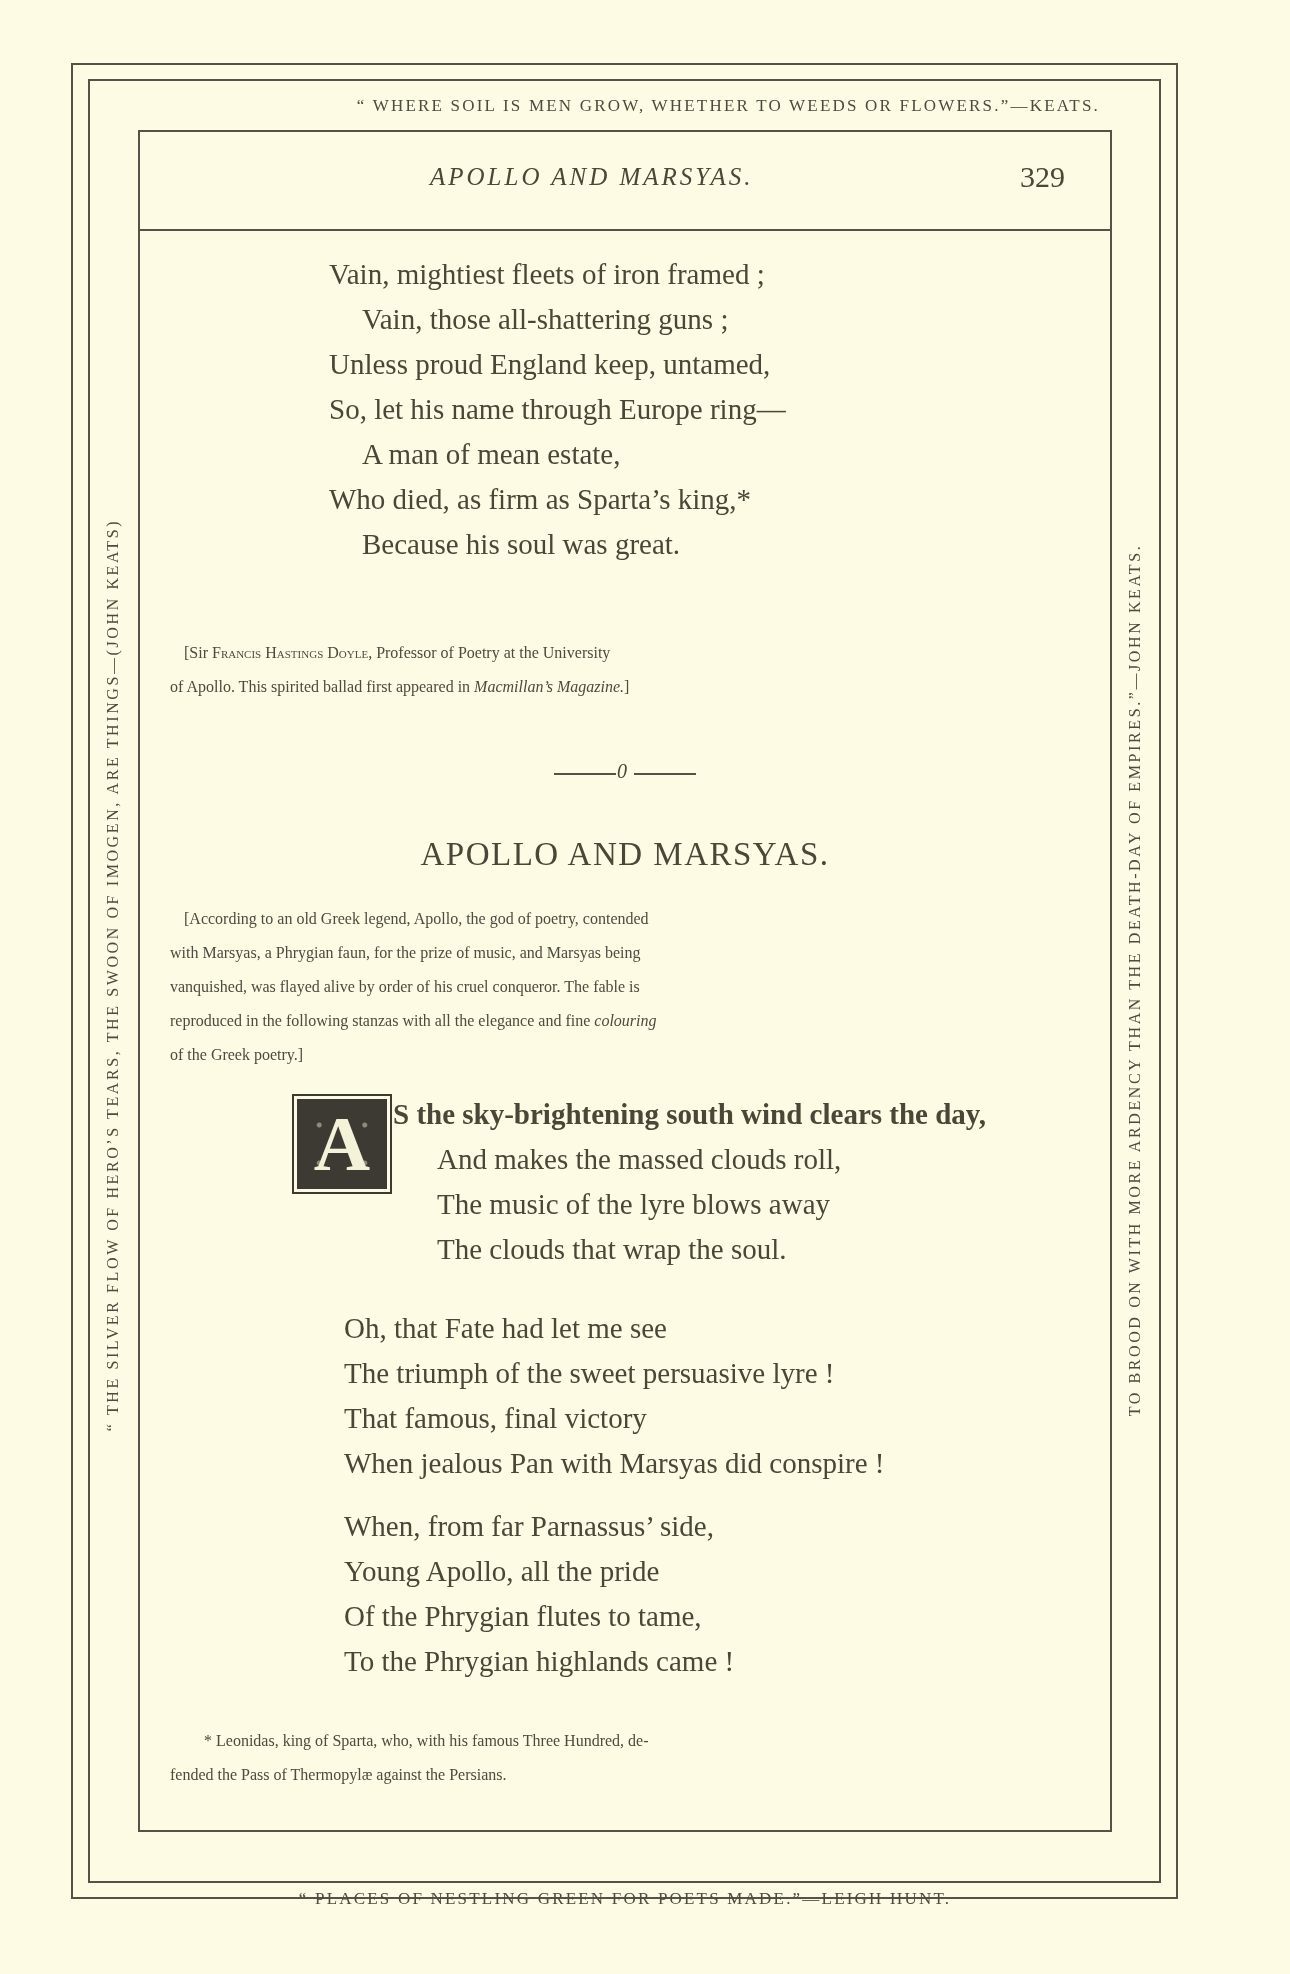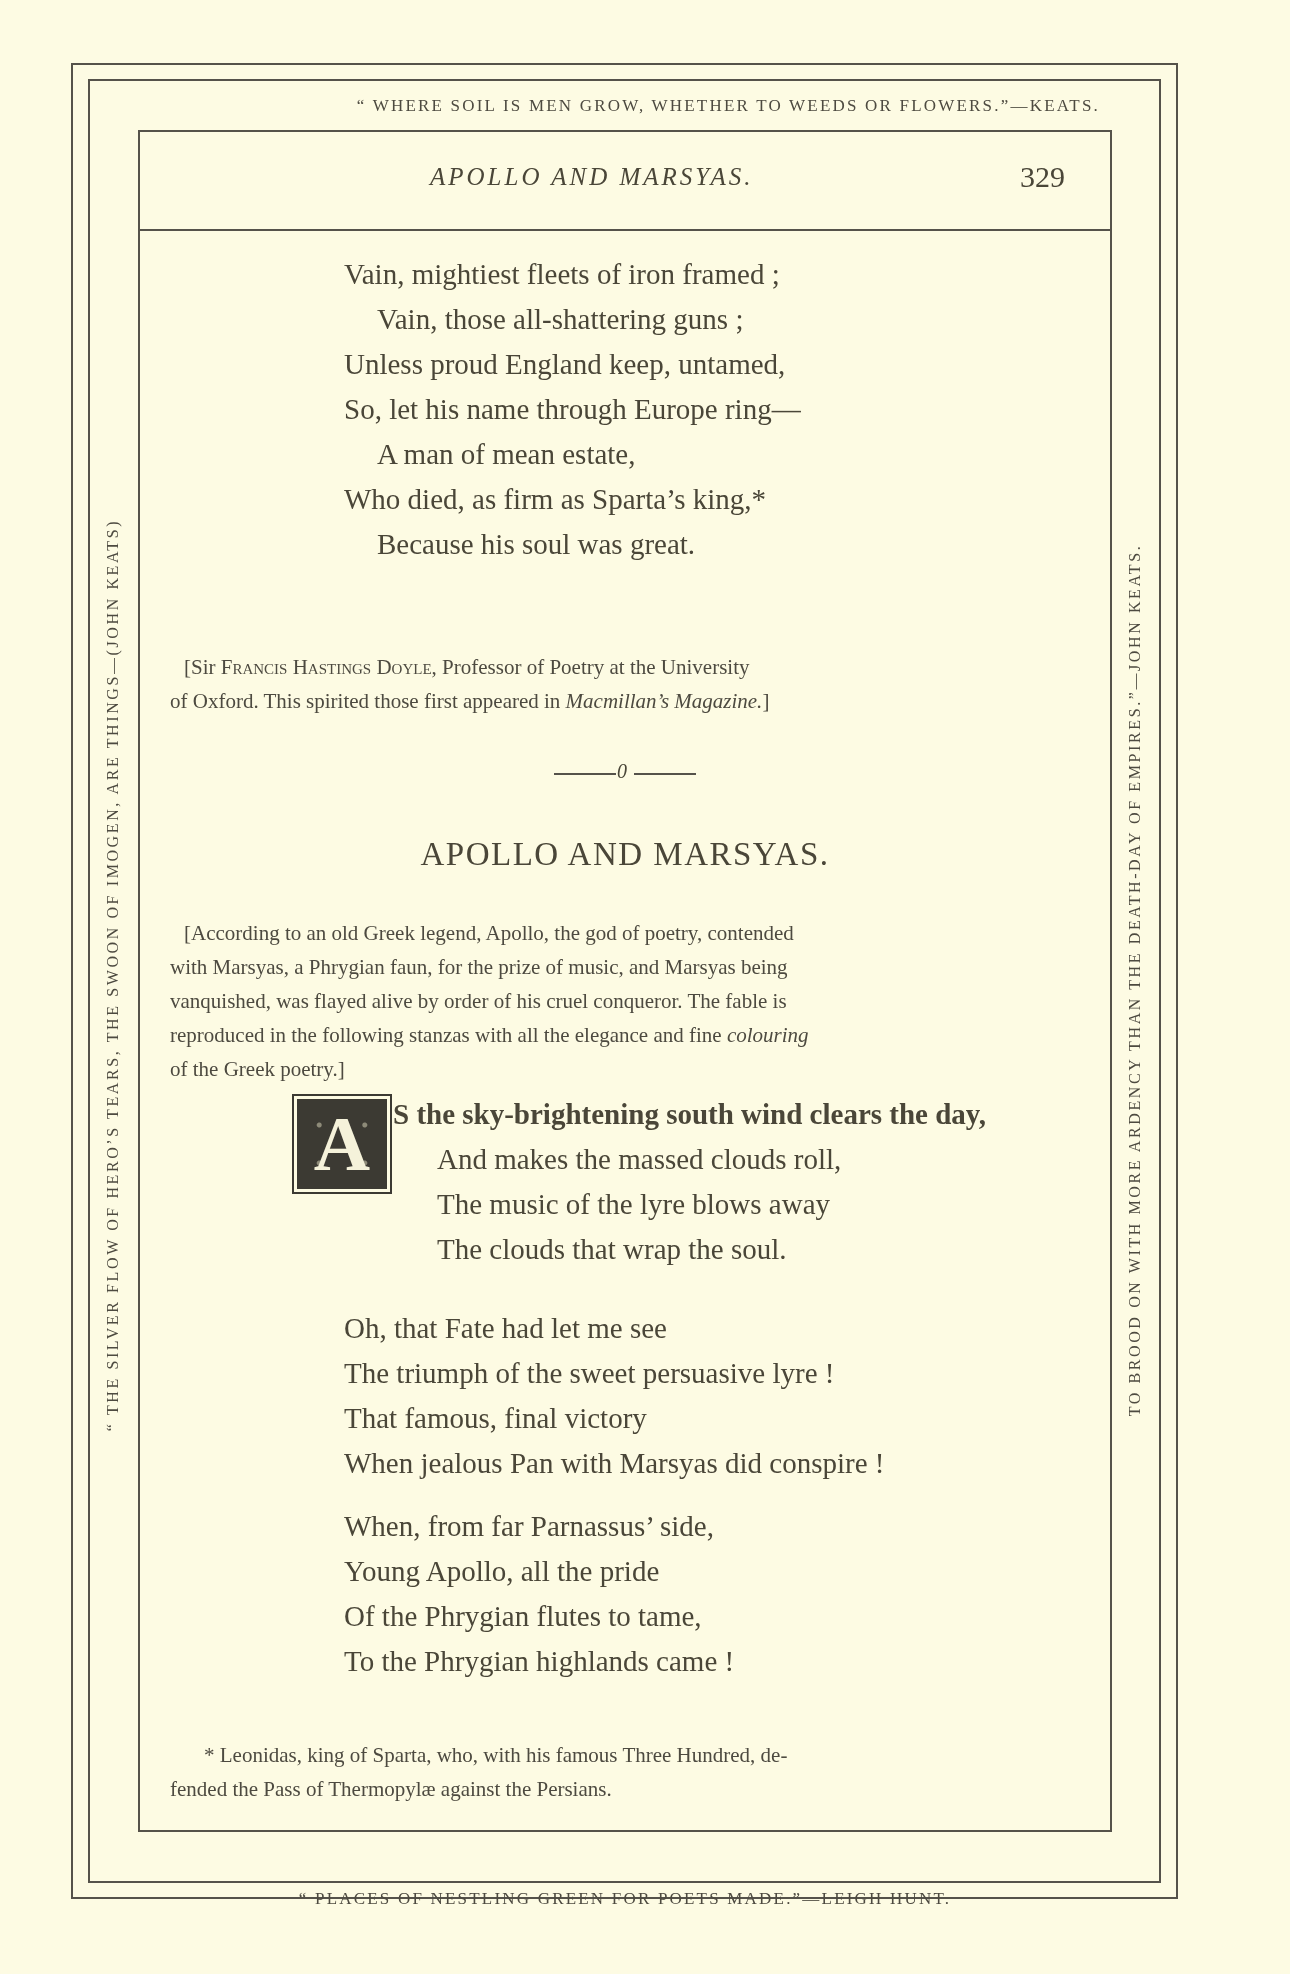--- a/index.html
+++ b/index.html
@@ -30,23 +30,23 @@
 
   #running-head {
     position:absolute; left:430px; top:163px; font-style:italic; font-size:25px;
     letter-spacing:3px; color:#4a4638;
   }
   #page-number { position:absolute; left:1020px; top:160px; font-size:30px; color:#4a4638; }
 
   .poem { position:absolute; font-size:29px; line-height:45px; color:#4a4638; }
   .poem div { white-space:nowrap; }
   .indent { padding-left:33px; }
-  #stanza-doyle { left:344px; top:252px; }
+  #stanza-doyle { left:329px; top:252px; }
 
-  .note { position:absolute; font-size:21px; line-height:34px; color:#4d4a40;margin-top:14px; }
+  .note { position:absolute; font-size:16px; line-height:34px; color:#4d4a40; }
   .note div { white-space:nowrap; }
   .sc { font-variant:small-caps; }
   #doyle-note { left:180px; top:636px; width:900px; }
   #legend-note { left:180px; top:902px; width:900px; }
 
   #separator { position:absolute; left:554px; top:762px; width:144px; height:24px; }
   #separator .ln { position:absolute; top:11px; height:2px; background:#55524a; width:62px; }
   #separator .o { position:absolute; left:63px; top:-2px; font-style:italic; font-size:20px; }
 
   #section-title { position:absolute; left:138px; top:836px; width:974px; text-align:center; font-size:33px; letter-spacing:1.5px; color:#4a4638; }
@@ -91,21 +91,21 @@
   <div class="indent">Vain, those all-shattering guns ;</div>
   <div>Unless proud England keep, untamed,</div>
   <div>So, let his name through Europe ring—</div>
   <div class="indent">A man of mean estate,</div>
   <div>Who died, as firm as Sparta’s king,*</div>
   <div class="indent">Because his soul was great.</div>
 </div>
 
 <div class="note" id="doyle-note">
   <div style="padding-left:4px"><span>[Sir </span><span class="sc">Francis Hastings Doyle</span><span>, Professor of Poetry at the University</span></div>
-  <div style="margin-left:-10px"><span>of Oxford.   This spirited those first appeared in </span><i>Macmillan’s Magazine.</i><span>]</span></div>
+  <div style="margin-left:-10px"><span>of Apollo.   This spirited ballad first appeared in </span><i>Macmillan’s Magazine.</i><span>]</span></div>
 </div>
 
 <div id="separator">
   <span class="ln" style="left:0"></span>
   <span class="o">0</span>
   <span class="ln" style="left:80px"></span>
 </div>
 
 <div id="section-title">APOLLO AND MARSYAS.</div>
 

